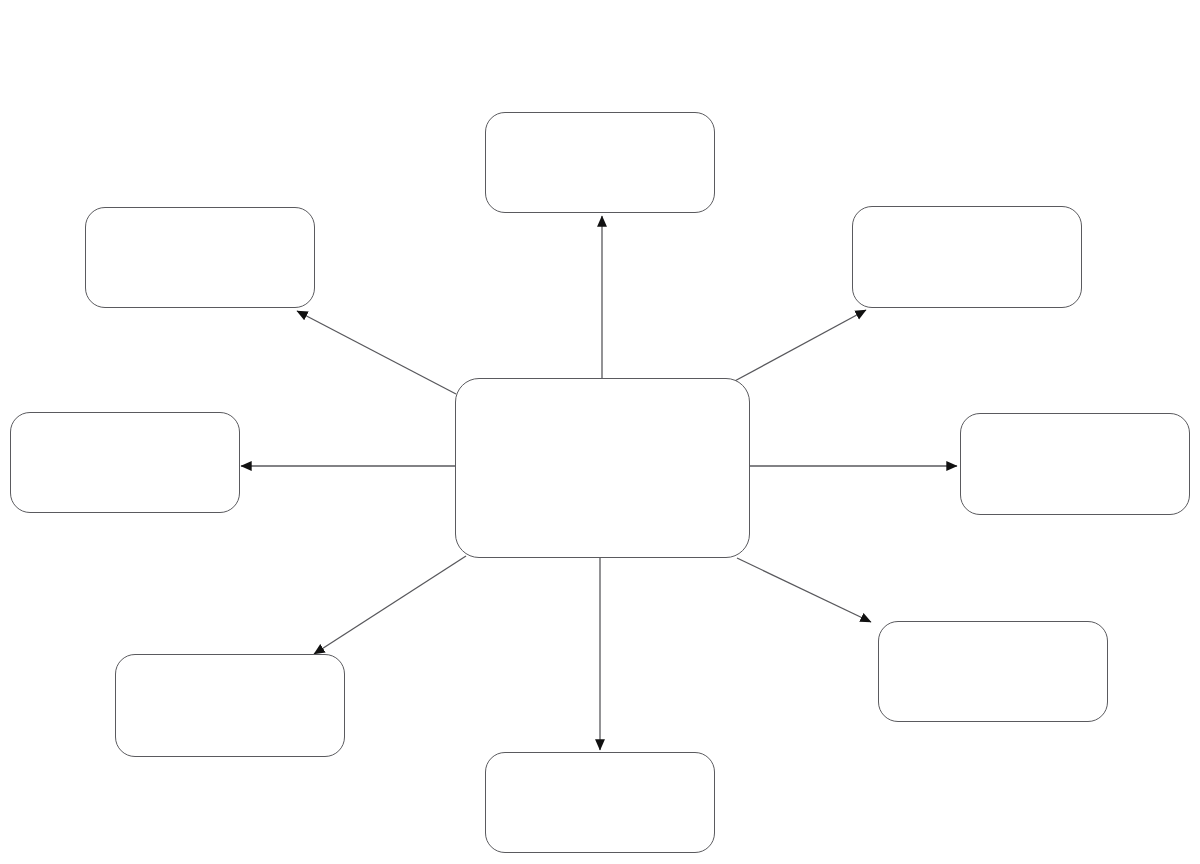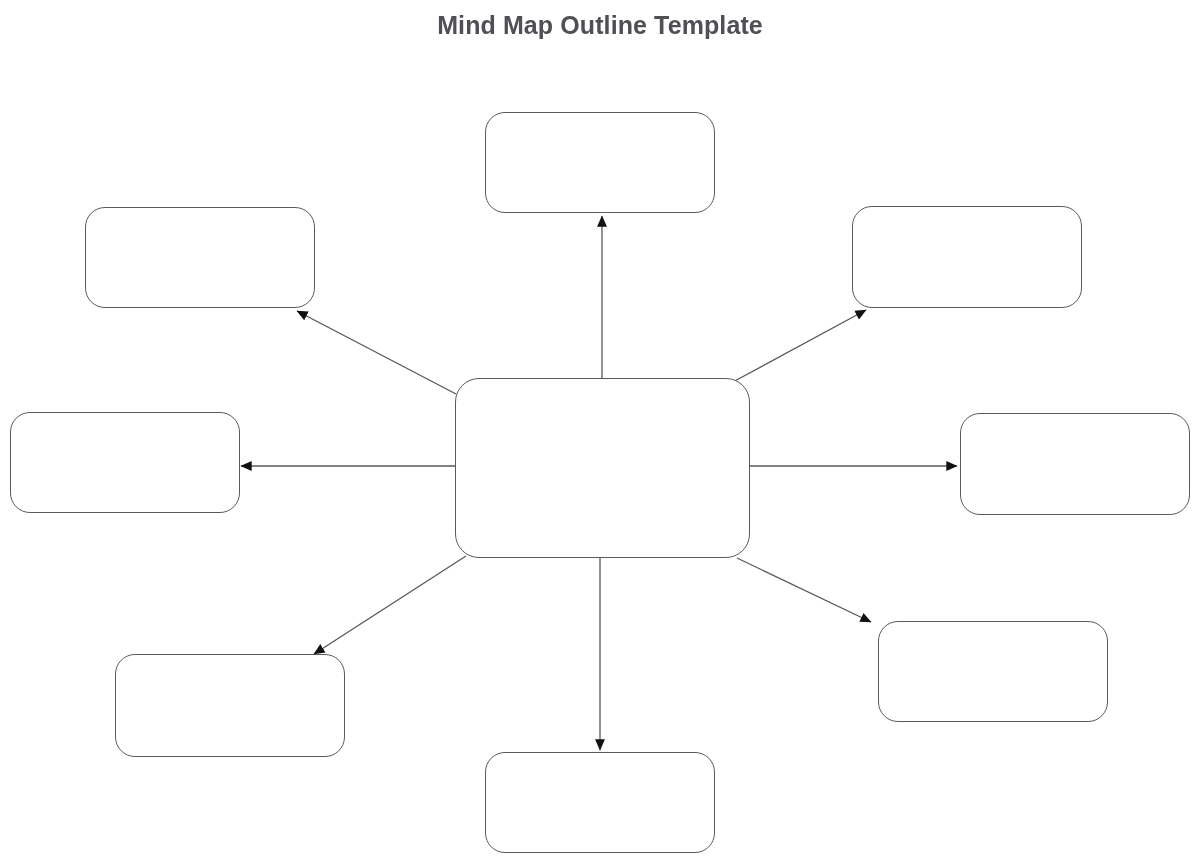--- a/index.html
+++ b/index.html
@@ -68,21 +68,20 @@
     display: block;
     line-height: 1.25;
     word-break: break-word;
   }
 </style>
 </head>
 <body style="background: rgb(255, 255, 255);">
 
 <div id="canvas">
 
-  <div class="page-title" style="color: rgb(79, 80, 85);">Mind Map Outline Template</div>
 
   <svg class="connectors" viewBox="0 0 1200 864" width="1200" height="864" xmlns="http://www.w3.org/2000/svg">
     <defs>
       <marker id="arrowhead" markerWidth="9" markerHeight="9" refX="8.2" refY="4.2" orient="auto" markerUnits="strokeWidth">
         <path d="M0,0.4 L8.6,4.2 L0,8 z" fill="#111111"></path>
       </marker>
     </defs>
     <g id="connector-lines" stroke="#58585c" stroke-width="1.3" fill="none" marker-end="url(#arrowhead)">
         <line x1="602" y1="378" x2="602" y2="216"></line>
         <line x1="456" y1="394" x2="297" y2="311"></line>

